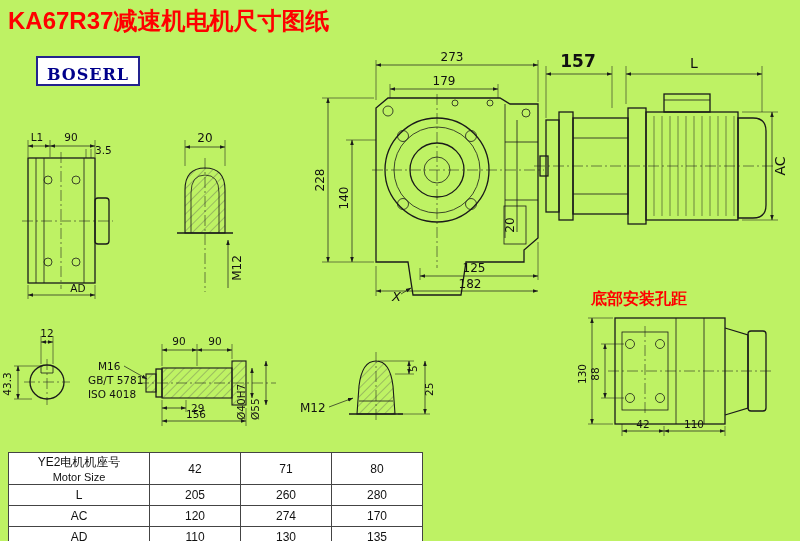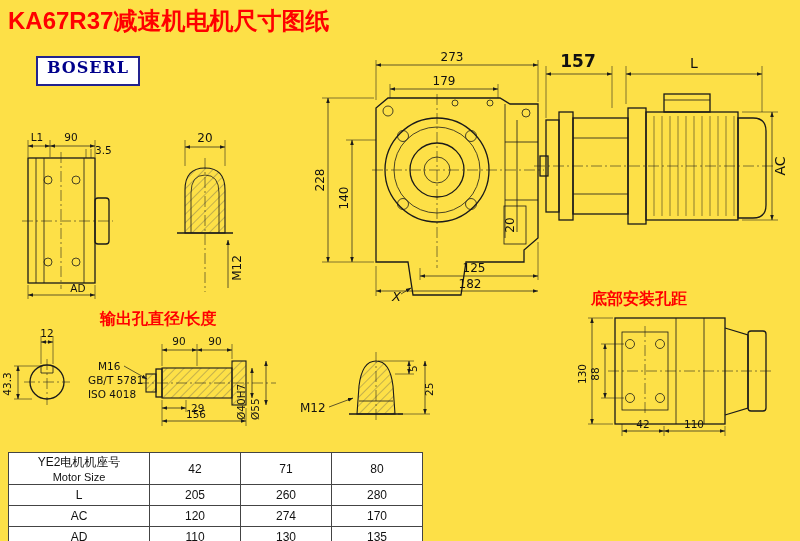--- a/index.html
+++ b/index.html
@@ -1,20 +1,20 @@
 <!DOCTYPE html>
 <html><head>
 <meta charset="utf-8">
 <style>
   html,body{margin:0;padding:0;background:#fff}
-  .stage{position:relative;width:800px;height:541px;background:#fde047;overflow:hidden;
+  .stage{position:relative;width:800px;height:541px;background:#bef264;overflow:hidden;
          font-family:"Liberation Sans","DejaVu Sans",sans-serif}
   .title{position:absolute;left:8px;top:5px;font-size:24px;font-weight:bold;color:#f00;white-space:nowrap}
   .logo{position:absolute;left:36px;top:56px;width:100px;height:26px;border:2px solid #23238e;
-        display:flex;align-items:flex-start;justify-content:center;background:#fff}
+        display:flex;align-items:flex-end;justify-content:center;background:#fff}
   .logo span{font-family:"DejaVu Serif","Liberation Serif",serif;font-weight:bold;font-size:16px;
         color:#00008b;letter-spacing:1px}
   .rlabel{position:absolute;font-size:16px;font-weight:bold;color:#f00;white-space:nowrap}
   svg.draw{position:absolute;left:0;top:0}
   .o{fill:none;stroke:#1a1a1a;stroke-width:1.3}
   .t{fill:none;stroke:#1a1a1a;stroke-width:0.8}
   .fin{fill:none;stroke:#1a1a1a;stroke-width:0.5}
   .dl{fill:none;stroke:#1a1a1a;stroke-width:0.7}
   .ld{fill:none;stroke:#1a1a1a;stroke-width:0.7}
   .ext{fill:none;stroke:#1a1a1a;stroke-width:0.55}
@@ -33,21 +33,20 @@
 </style>
 </head>
 <body>
 
 <div class="stage">
 
   <div class="title">KA67R37减速机电机尺寸图纸</div>
   <div class="logo">
     <span>BOSERL</span>
   </div>
-  <div class="rlabel" style="left:100px;top:309px">输出孔直径/长度</div>
   <div class="rlabel" style="left:591px;top:289px">底部安装孔距</div>
 
   <svg class="draw" width="800" height="541" viewBox="0 0 800 541">
     <defs>
       <pattern id="hatch" patternUnits="userSpaceOnUse" width="6" height="6" patternTransform="rotate(45)">
         <line x1="0" y1="0" x2="0" y2="6" stroke="#555" stroke-width="0.7"></line>
       </pattern>
       <marker id="arr" viewBox="0 0 10 10" refX="9.5" refY="5" markerWidth="8" markerHeight="8" orient="auto-start-reverse">
         <path d="M0,1.6 L10,5 L0,8.4 Z" fill="#1a1a1a"></path>
       </marker>

